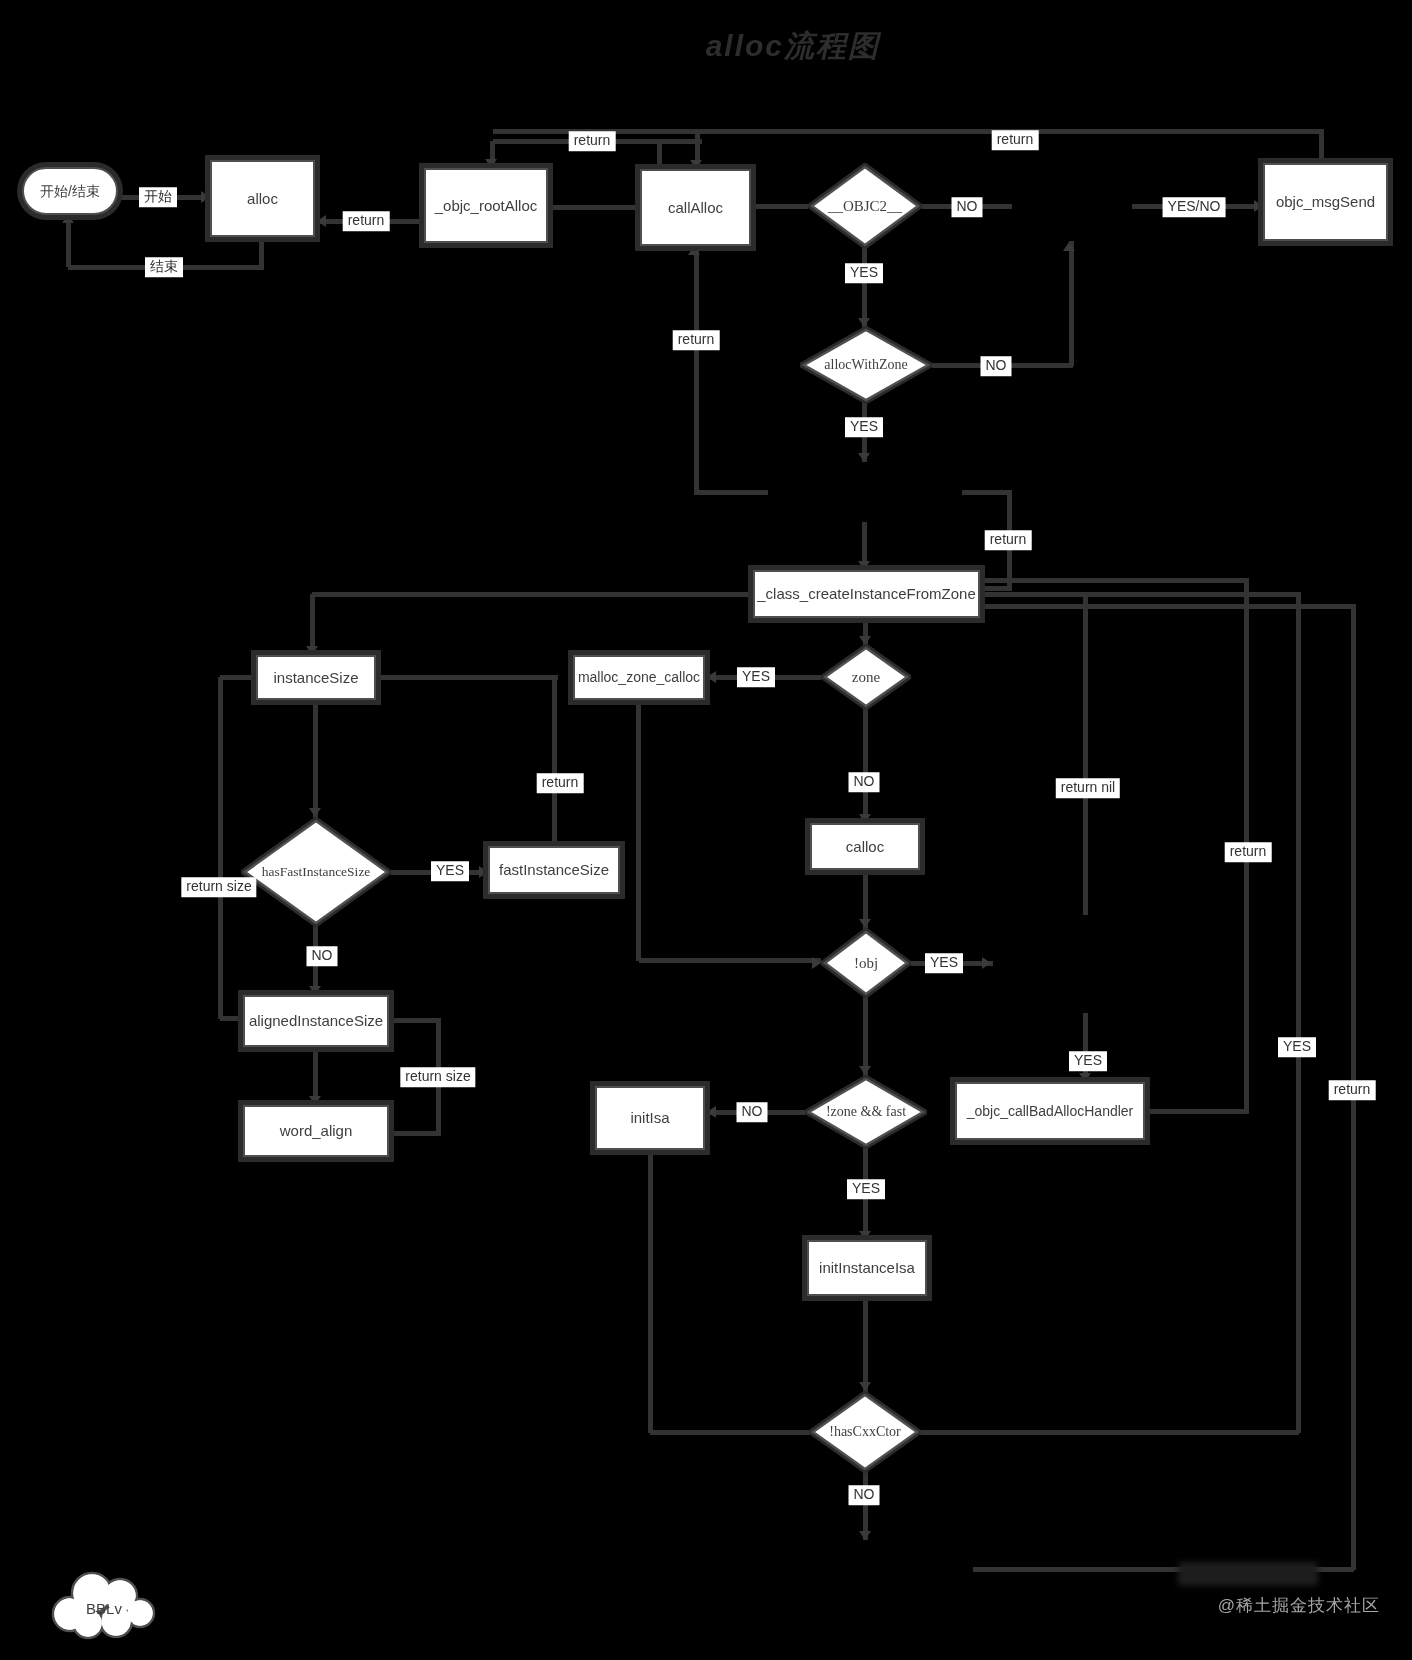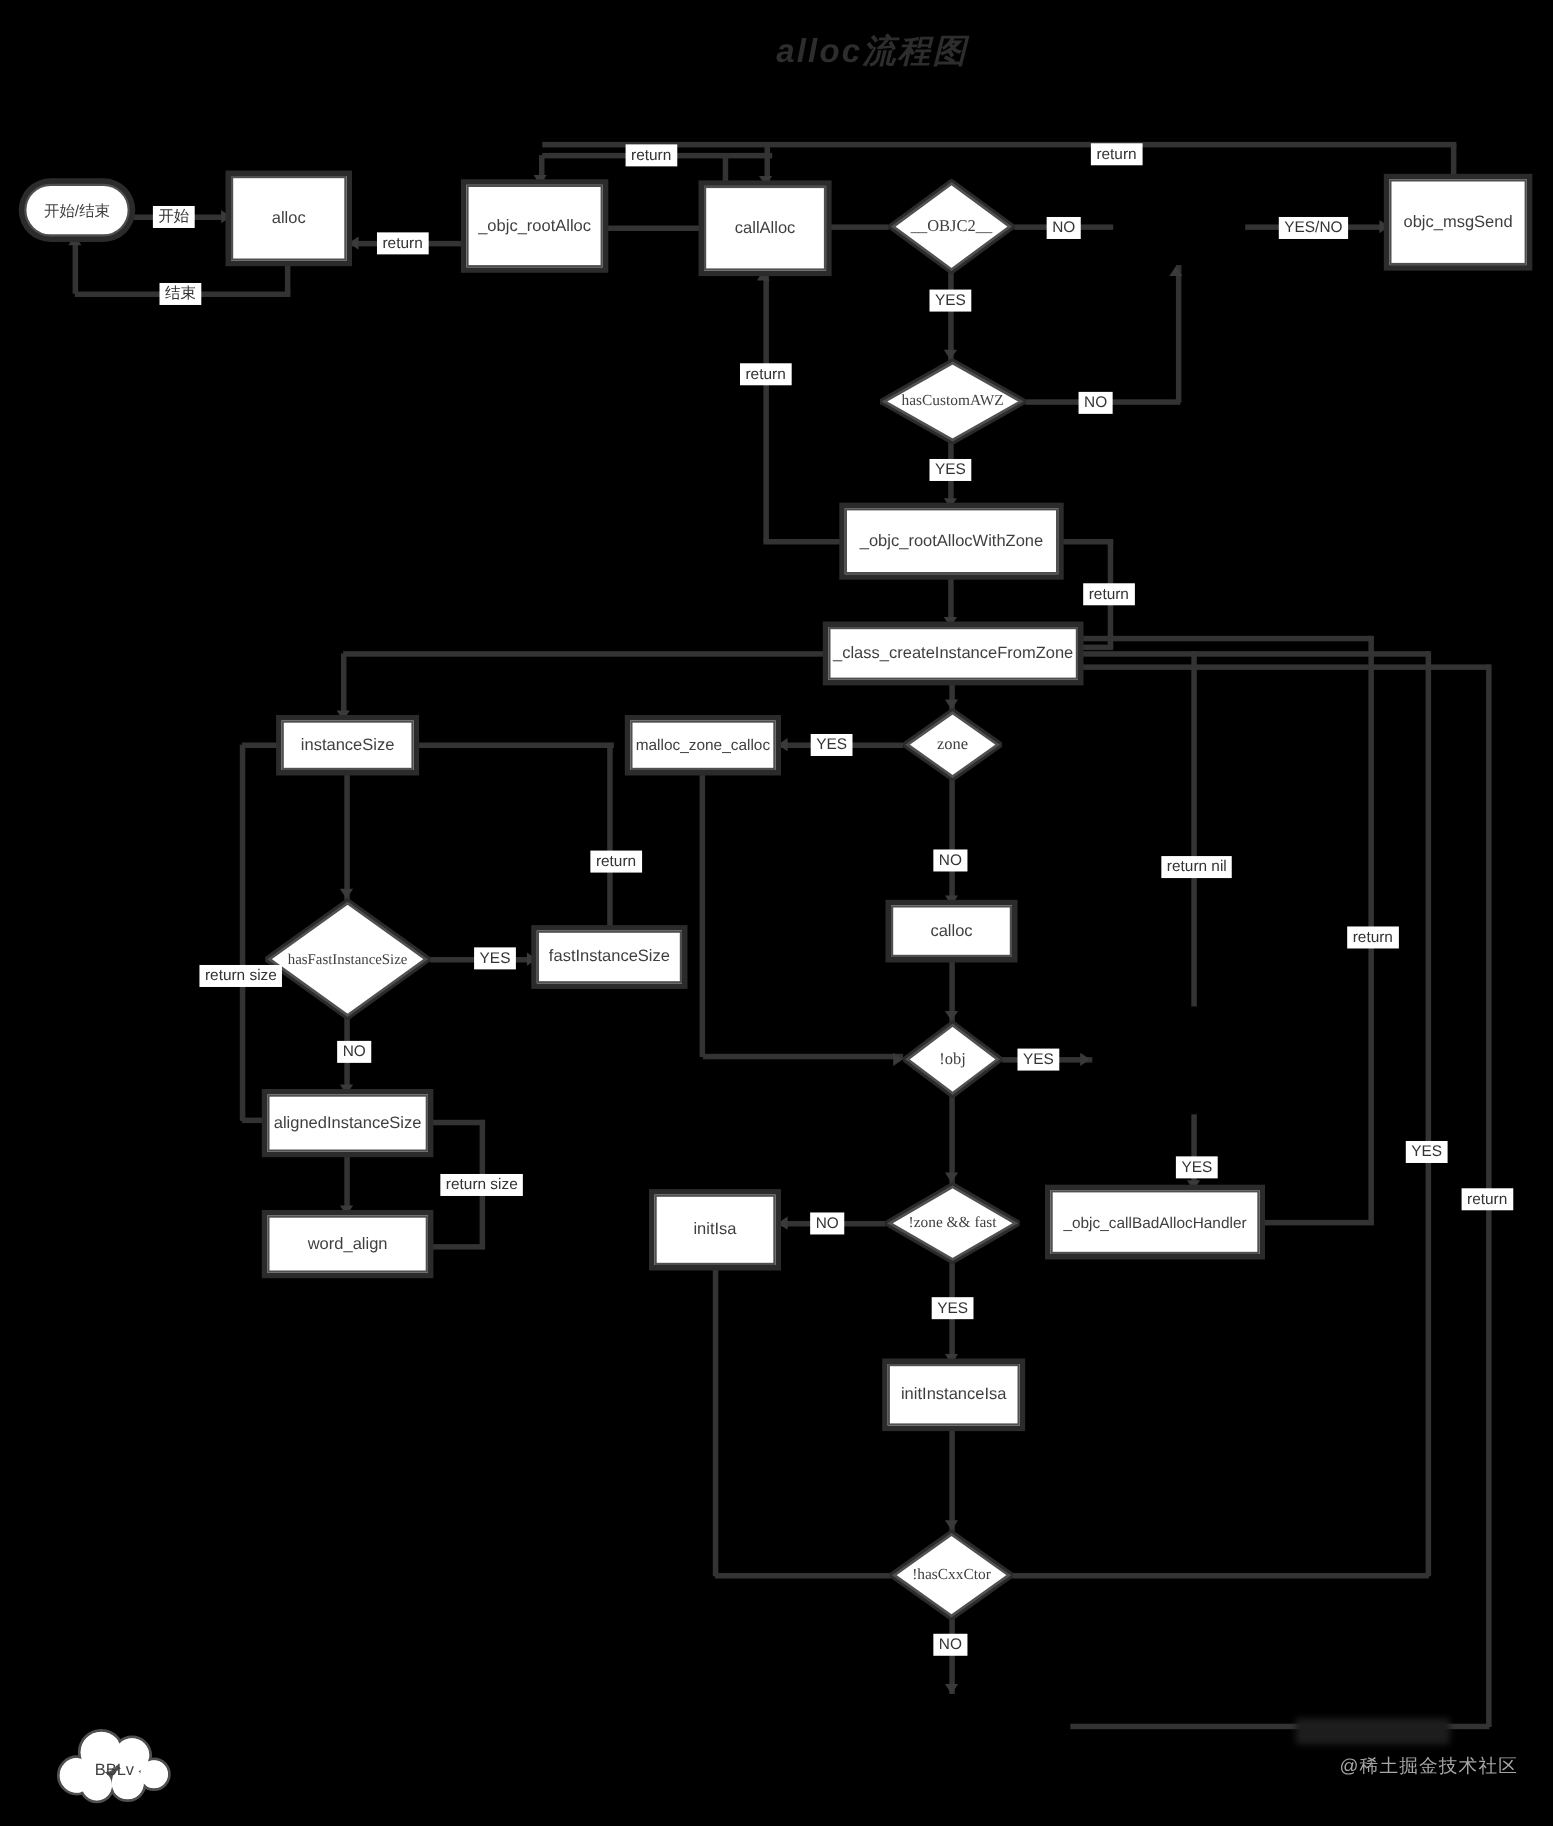--- a/index.html
+++ b/index.html
@@ -143,23 +143,20 @@
     </div>
   <div class="box" style="left:424px;top:168px;width:124px;height:75px">
       <span>_objc_rootAlloc</span>
     </div>
   <div class="box" style="left:640px;top:169px;width:111px;height:77px">
       <span>callAlloc</span>
     </div>
   <div class="box" style="left:1263px;top:163px;width:125px;height:78px">
       <span>objc_msgSend</span>
     </div>
-  <div class="box" style="left:768px;top:462px;width:194px;height:60px">
-      <span>_objc_rootAllocWithZone</span>
-    </div>
   <div class="box" style="left:753px;top:570px;width:227px;height:48px">
       <span>_class_createInstanceFromZone</span>
     </div>
   <div class="box" style="left:256px;top:655px;width:120px;height:45px">
       <span>instanceSize</span>
     </div>
   <div class="box" style="left:573px;top:655px;width:132px;height:45px;font-size:14px">
       <span>malloc_zone_calloc</span>
     </div>
   <div class="box" style="left:488px;top:846px;width:132px;height:48px">
@@ -189,21 +186,21 @@
         <polygon class="halo" points="57,4 110,43 57,82 4,43"></polygon>
         <polygon class="face" points="57,4 110,43 57,82 4,43"></polygon>
       </svg>
     <span class="dlabel">__OBJC2__</span>
   </div>
   <div class="diamond" style="left:800px;top:326px;width:132px;height:78px">
     <svg width="132" height="78">
         <polygon class="halo" points="66,4 128,39 66,74 4,39"></polygon>
         <polygon class="face" points="66,4 128,39 66,74 4,39"></polygon>
       </svg>
-    <span class="dlabel" style="font-size:14px">hasCustomAWZ</span>
+    <span class="dlabel" style="font-size:14px">allocWithZone</span>
   </div>
   <div class="diamond" style="left:821px;top:644px;width:90px;height:66px">
     <svg width="90" height="66">
         <polygon class="halo" points="45,4 86,33 45,62 4,33"></polygon>
         <polygon class="face" points="45,4 86,33 45,62 4,33"></polygon>
       </svg>
     <span class="dlabel">zone</span>
   </div>
   <div class="diamond" style="left:241px;top:817px;width:150px;height:110px">
     <svg width="150" height="110">

